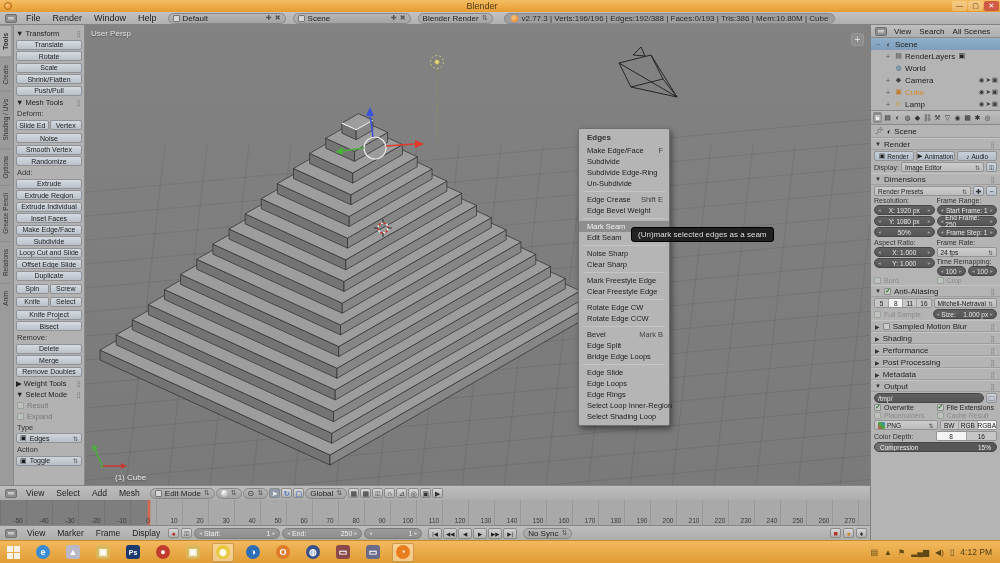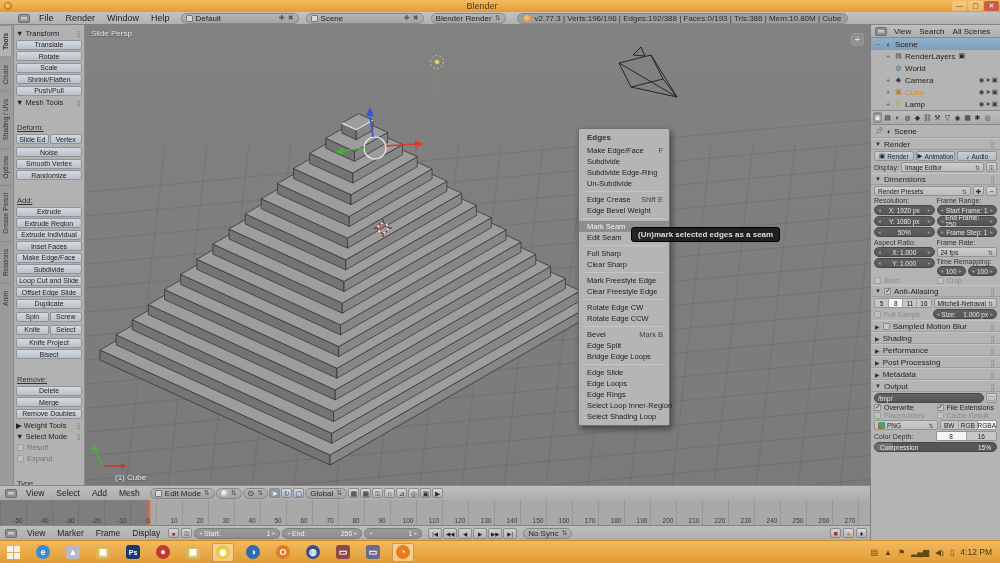--- a/index.html
+++ b/index.html
@@ -8,63 +8,63 @@
   .abs{position:absolute;}
 
   
   #titlebar{left:0;top:0;width:1000px;height:12px;background:linear-gradient(#f4bd63,#e69c31);display:flex;align-items:center;font-size:9px;}
   #tb-logo{width:8px;height:8px;border-radius:50%;background:radial-gradient(circle at 35% 35%,#ffca7a,#e87d1e);margin-left:4px;border:1px solid #b06a15;}
   #tb-title{flex:1;text-align:center;font-size:9px;color:#4a3push;color:#54401d;line-height:12px;}
   .winbtn{width:15px;height:10px;margin-right:1px;border-radius:2px;font-size:7px;line-height:9px;text-align:center;color:#5b4314;background:rgba(255,255,255,0.25);}
   .winbtn.close{background:#cf5b45;color:#fff;}
 
   
-  #infobar{left:0;top:12px;width:1000px;height:13px;background:linear-gradient(#c2c2c2,#b0b0b0);border-bottom:1px solid #838383;display:flex;align-items:center;font-size:9px;padding:0 16px;gap:1px;}
+  #infobar{left:0;top:12px;width:1000px;height:13px;background:linear-gradient(#c2c2c2,#b0b0b0);border-bottom:1px solid #838383;display:flex;align-items:center;font-size:9px;padding:0 3px;gap:1px;}
   .menu-item{padding:0 6px;line-height:13px;color:#222;}
   .ed-icon{width:12px;height:9px;background:#8f8f8f;border:1px solid #6f6f6f;border-radius:2px;margin:0 2px;position:relative;}
   .ed-icon::after{content:"";position:absolute;left:2px;top:2px;right:2px;bottom:2px;background:linear-gradient(#d8d8d8,#aaa);}
   .widget{height:11px;background:linear-gradient(#b6b6b6,#a3a3a3);border:1px solid #878787;border-radius:6px;display:flex;align-items:center;font-size:8px;padding:0 4px;gap:3px;color:#222;}
   .widget .wicon{width:7px;height:7px;background:#d7d7d7;border:1px solid #777;border-radius:1px;}
   .widget .wx{color:#555;font-size:7px;}
   #stats-pill{height:11px;border-radius:7px;background:#9e9e9e;border:1px solid #8a8a8a;display:flex;align-items:center;font-size:8px;padding:0 6px;gap:4px;margin-left:10px;color:#2c2c2c;justify-content:space-between;}
   #stats-pill .dot{width:7px;height:7px;border-radius:50%;background:radial-gradient(circle at 35% 35%,#ffc97d,#e87d1e);}
 
   
   #main{left:0;top:25px;width:870px;height:515px;}
   #shelf-tabs{left:0;top:0;width:14px;height:460px;background:#9b9b9b;border-right:1px solid #888;}
   .vtab{writing-mode:vertical-rl;transform:rotate(180deg);font-size:6.5px;color:#333;padding:7px 2px;border-bottom:1px solid #8a8a8a;white-space:nowrap;}
   .vtab.active{background:#b2b2b2;font-weight:bold;}
   #shelf{left:14px;top:0;width:71px;height:460px;background:#b2b2b2;border-right:1px solid #8a8a8a;padding:2px;overflow:hidden;font-size:7.5px;}
   .s-hdr{display:flex;align-items:center;gap:2px;margin:2px 0 1px 0;color:#222;font-size:7.5px;}
   .s-hdr .dots{margin-left:auto;color:#777;font-size:6px;letter-spacing:1px;}
   .s-btn{height:10px;border-radius:2px;background:linear-gradient(#d4dae0,#bac1c9);border:1px solid #8f9398;display:flex;align-items:center;justify-content:center;font-size:7px;margin:1.5px 0;color:#1e1e1e;white-space:nowrap;overflow:hidden;}
   .s-row{display:flex;gap:1px;}
   .s-row .s-btn{flex:1;}
-  .s-lbl{margin:16px 0 1px 1px;color:#333;text-decoration:underline;}
+  .s-lbl{margin:2px 0 1px 1px;color:#333;}
   .s-chk{display:flex;align-items:center;gap:3px;margin:2px 1px;color:#777;}
   .cb{width:7px;height:7px;background:#cacaca;border:1px solid #8a8a8a;border-radius:1px;position:relative;flex:none;}
   .cb.on::after{content:"✓";position:absolute;left:0px;top:-2px;font-size:7px;color:#2e7d32;font-weight:bold;}
   .cb.dis{opacity:.55;border-color:#7d9a7d;}
   .s-drop{height:10px;border-radius:2px;background:linear-gradient(#cfd5db,#b7bec6);border:1px solid #8f9398;display:flex;align-items:center;font-size:7px;margin:1.5px 0;padding:0 3px;gap:3px;}
   .s-drop .ud{margin-left:auto;color:#555;font-size:6px;}
 
   
   #vp{left:85px;top:0;width:785px;height:460px;background:linear-gradient(#828282,#7a7a7a);overflow:hidden;}
   #vp-label-top{left:6px;top:4px;font-size:8px;color:#e2e2e2;text-shadow:0 1px 1px #555;}
   #vp-label-bot{left:30px;top:448px;font-size:8px;color:#e8e8e8;text-shadow:0 1px 1px #555;}
   #vp-plus{right:6px;top:8px;width:13px;height:13px;border:1px solid #999;border-radius:3px;background:rgba(160,160,160,.4);color:#ddd;font-size:10px;line-height:11px;text-align:center;}
 
   
   #ctx-menu{left:578px;top:128px;width:92px;background:#b5b5b5;border:1px solid #6f6f6f;border-radius:2px;box-shadow:2px 3px 6px rgba(0,0,0,.45);padding:2px 0 3px 0;z-index:40;}
   #ctx-title{font-size:8px;font-weight:bold;color:#333;padding:2px 8px 3px 8px;}
   .ctx-item{font-size:7.5px;color:#222;padding:0 6px 0 8px;height:11px;line-height:11px;display:flex;justify-content:space-between;white-space:nowrap;}
   .ctx-item .sc{color:#444;}
   .ctx-item.hl{background:#8e8e8e;color:#f2f2f2;}
   .ctx-sep{height:1px;background:#9a9a9a;border-bottom:1px solid #c6c6c6;margin:2px 4px;}
-  #tooltip{left:631px;top:227px;background:rgba(25,25,25,.93);border:1px solid #000;border-radius:3px;color:#ddd;font-size:8px;padding:2px 6px;z-index:50;white-space:nowrap;font-weight:bold;}
+  #tooltip{left:631px;top:227px;background:rgba(25,25,25,.93);border:1px solid #000;border-radius:3px;color:#ddd;font-size:8px;padding:2px 6px;z-index:50;white-space:nowrap;}
 
   
   #right{left:870px;top:25px;width:130px;height:515px;background:#b4b4b4;border-left:1px solid #808080;font-size:8px;overflow:hidden;}
   #ol-hdr{height:13px;background:linear-gradient(#c0c0c0,#aeaeae);border-bottom:1px solid #8a8a8a;display:flex;align-items:center;font-size:8px;gap:1px;padding:0 2px;}
   #ol-hdr .menu-item{padding:0 4px;line-height:13px;font-size:8px;}
   .ol-row{height:12px;display:flex;align-items:center;gap:2px;font-size:8px;color:#222;padding-right:2px;}
   .ol-row.sel{background:linear-gradient(#8fb0ca,#7d9fbc);}
   .ol-row .lab.orange{color:#d88a28;}
   .ol-glyph{font-size:7px;width:9px;text-align:center;flex:none;}
   .ol-exp{width:8px;font-size:7px;color:#555;text-align:center;flex:none;}
@@ -386,21 +386,21 @@
           <line x1="288" y1="112" x2="285" y2="90" stroke="#3a53d8" stroke-width="1.6"></line>
           <polygon points="281,91 285,82 289,91" fill="#3a53d8"></polygon>
         </g>
         <g>
           <line x1="16" y1="441" x2="36" y2="441" stroke="#c23b2e" stroke-width="1.6"></line>
           <polygon points="36,438 42,441 36,444" fill="#c23b2e"></polygon>
           <line x1="18" y1="443" x2="10" y2="424" stroke="#4cae3c" stroke-width="1.6"></line>
           <polygon points="7,426 8,419 13,423" fill="#4cae3c"></polygon>
         </g>
       </svg>
-    <div class="abs" id="vp-label-top">Slide Persp</div>
+    <div class="abs" id="vp-label-top">User Persp</div>
     <div class="abs" id="vp-label-bot">(1) Cube</div>
     <div class="abs" id="vp-plus">+</div>
   </div>
 
   <div class="abs" id="vph">
     <div class="ed-icon"></div>
     <div id="vph-menus" style="display:flex">
         <div class="menu-item">View</div>
         <div class="menu-item">Select</div>
         <div class="menu-item">Add</div>
@@ -878,21 +878,21 @@
       </div>
       <div class="ctx-sep"></div>
       <div class="ctx-item hl">
         <span>Mark Seam</span>
       </div>
       <div class="ctx-item">
         <span>Edit Seam</span>
       </div>
       <div class="ctx-sep"></div>
       <div class="ctx-item">
-        <span>Full Sharp</span>
+        <span>Noise Sharp</span>
       </div>
       <div class="ctx-item">
         <span>Clear Sharp</span>
       </div>
       <div class="ctx-sep"></div>
       <div class="ctx-item">
         <span>Mark Freestyle Edge</span>
       </div>
       <div class="ctx-item">
         <span>Clear Freestyle Edge</span>

